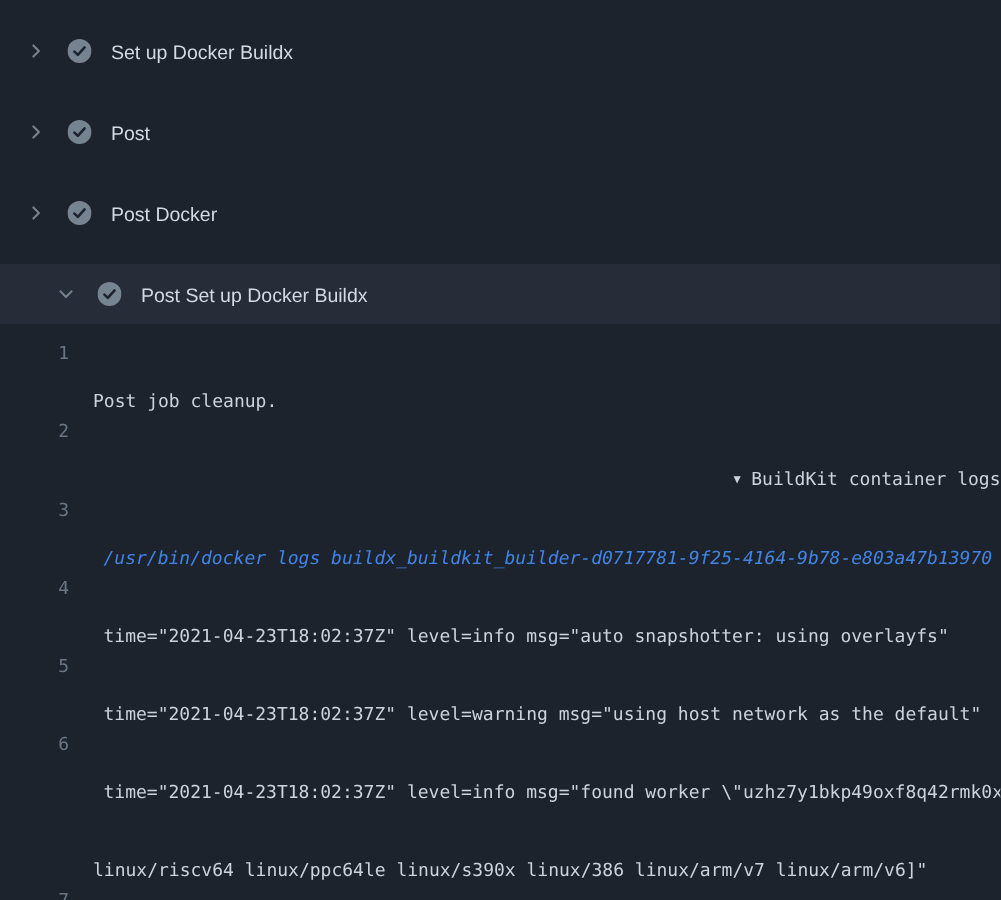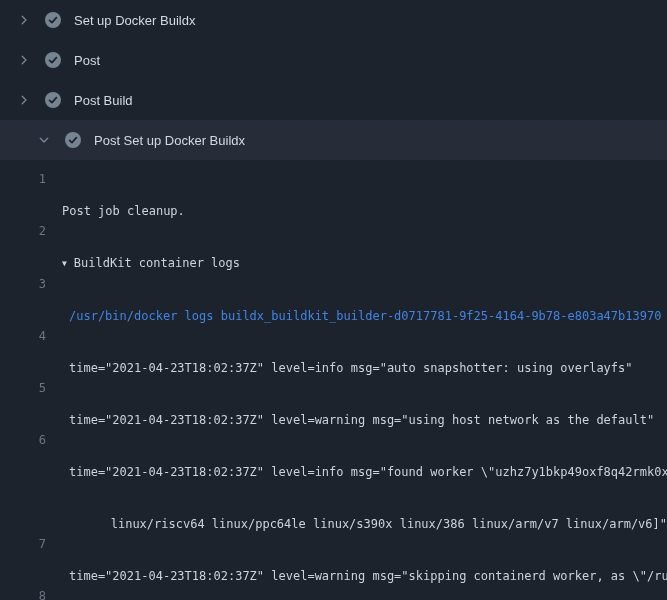--- a/index.html
+++ b/index.html
@@ -4,21 +4,21 @@
 <style>
   * { margin:0; padding:0; box-sizing:border-box; }
   html,body {
     width:667px; height:600px; overflow:hidden;
     background:var(--bg, #1d232c);
     font-family:"Liberation Sans", sans-serif;
   }
   #steps-panel { width:100%; }
   .step-row {
     display:flex; align-items:center; height:40px;
-    padding:0 16px; gap:13px; cursor:pointer;
+    padding:0 16px; gap:13px; cursor:pointer;margin-top:14px;
   }
   .step-row.expanded { background:var(--step-highlight, #262d39);padding-left:36px; }
   .step-label { font-size:13px; color:var(--step-label, #d3dae3); }
   .chev { width:16px; height:16px; flex:none; display:flex; align-items:center; justify-content:center; }
   .chev svg { display:block; }
   .chev.down svg { transform:rotate(90deg); }
   .check { width:16px; height:16px; flex:none; display:flex; align-items:center; justify-content:center; }
 
   #log-panel {
     padding-top:9px;
@@ -75,45 +75,45 @@
         <svg width="14" height="14" viewBox="0 0 16 16">
           <path d="M6 3.8 10.2 8 6 12.2" fill="none" stroke="#768390" stroke-width="1.6" stroke-linecap="round" stroke-linejoin="round"></path>
         </svg>
       </span>
       <span class="check">
         <svg width="16" height="16" viewBox="0 0 16 16">
           <circle cx="8" cy="8" r="8" fill="#768390"></circle>
           <path d="M4.6 8.4 6.9 10.6 11.4 5.6" fill="none" stroke="#1d232c" stroke-width="1.7" stroke-linecap="round" stroke-linejoin="round"></path>
         </svg>
       </span>
-      <span class="step-label">Post Build</span>
+      <span class="step-label">Post Docker</span>
     </div>
     <div class="step-row expanded">
       <span class="chev down">
         <svg width="14" height="14" viewBox="0 0 16 16">
           <path d="M6 3.8 10.2 8 6 12.2" fill="none" stroke="#768390" stroke-width="1.6" stroke-linecap="round" stroke-linejoin="round"></path>
         </svg>
       </span>
       <span class="check">
         <svg width="16" height="16" viewBox="0 0 16 16">
           <circle cx="8" cy="8" r="8" fill="#768390"></circle>
           <path d="M4.6 8.4 6.9 10.6 11.4 5.6" fill="none" stroke="#1d232c" stroke-width="1.7" stroke-linecap="round" stroke-linejoin="round"></path>
         </svg>
       </span>
       <span class="step-label">Post Set up Docker Buildx</span>
     </div>
   </div>
 <div id="log-panel">
     <div class="log-row"><span class="ln">1</span><span class="lt plain" style="padding-left: 0px;">Post job cleanup.</span></div>
-    <div class="log-row"><span class="ln">2</span><span class="lt group" style="padding-left: 0px;"><span class="tri">▼</span><span>BuildKit container logs</span></span></div>
-    <div class="log-row"><span class="ln">3</span><span class="lt command" style="padding-left: 7px;">/usr/bin/docker logs buildx_buildkit_builder-d0717781-9f25-4164-9b78-e803a47b13970</span></div>
+    <div class="log-row"><span class="ln">2</span><span class="lt group" style="padding-left: 0px; text-align: right;"><span class="tri">▼</span><span>BuildKit container logs</span></span></div>
+    <div class="log-row"><span class="ln">3</span><span class="lt command" style="padding-left: 7px; font-style: italic;">/usr/bin/docker logs buildx_buildkit_builder-d0717781-9f25-4164-9b78-e803a47b13970</span></div>
     <div class="log-row"><span class="ln">4</span><span class="lt plain" style="padding-left: 7px;">time="2021-04-23T18:02:37Z" level=info msg="auto snapshotter: using overlayfs"</span></div>
     <div class="log-row"><span class="ln">5</span><span class="lt plain" style="padding-left: 7px;">time="2021-04-23T18:02:37Z" level=warning msg="using host network as the default"</span></div>
     <div class="log-row"><span class="ln">6</span><span class="lt plain" style="padding-left: 7px;">time="2021-04-23T18:02:37Z" level=info msg="found worker \"uzhz7y1bkp49oxf8q42rmk0xj</span></div>
-    <div class="log-row"><span class="ln"></span><span class="lt cont" style="padding-left: 0px; text-align: right;">linux/riscv64 linux/ppc64le linux/s390x linux/386 linux/arm/v7 linux/arm/v6]"</span></div>
+    <div class="log-row"><span class="ln"></span><span class="lt cont" style="padding-left: 0px;">linux/riscv64 linux/ppc64le linux/s390x linux/386 linux/arm/v7 linux/arm/v6]"</span></div>
     <div class="log-row"><span class="ln">7</span><span class="lt plain" style="padding-left: 7px;">time="2021-04-23T18:02:37Z" level=warning msg="skipping containerd worker, as \"/run</span></div>
     <div class="log-row"><span class="ln">8</span><span class="lt plain" style="padding-left: 7px;">time="2021-04-23T18:02:37Z" level=info msg="found 1 workers, default=\"uzhz7y1bkp49o</span></div>
     <div class="log-row"><span class="ln">9</span><span class="lt plain" style="padding-left: 7px;">time="2021-04-23T18:02:37Z" level=warning msg="currently, only the default worker ca</span></div>
     <div class="log-row"><span class="ln">10</span><span class="lt plain" style="padding-left: 7px;">time="2021-04-23T18:02:37Z" level=info msg="running server on /run/buildkit/buildkit</span></div>
     <div class="log-row"><span class="ln">12</span><span class="lt plain" style="padding-left: 7px;">time="2021-04-23T18:02:38Z" level=debug msg="new ref for local: k6cf9av3n3y9fi2i6rpc</span></div>
     <div class="log-row"><span class="ln">11</span><span class="lt plain" style="padding-left: 7px;">time="2021-04-23T18:02:38Z" level=debug msg="saved k6cf9av3n3y9fi2i6rpciwi2m as loca</span></div>
     <div class="log-row"><span class="ln">14</span><span class="lt plain" style="padding-left: 7px;">time="2021-04-23T18:02:38Z" level=debug msg="new ref for local: vdqkvm3904b9hepjcq3k</span></div>
     <div class="log-row"><span class="ln">17</span><span class="lt plain" style="padding-left: 7px;">time="2021-04-23T18:02:38Z" level=debug msg="saved vdqkvm3904b9hepjcq3k9dprz as loca</span></div>
     <div class="log-row"><span class="ln">19</span><span class="lt plain" style="padding-left: 7px;">time="2021-04-23T18:02:38Z" level=debug msg="do request" host=registry-1.docker.io r</span></div>
     <div class="log-row"><span class="ln"></span><span class="lt cont" style="padding-left: 0px;">application/vnd.oci.image.index.v1+json, */*" request.header.user-agent=containerd/1.4</span></div>

